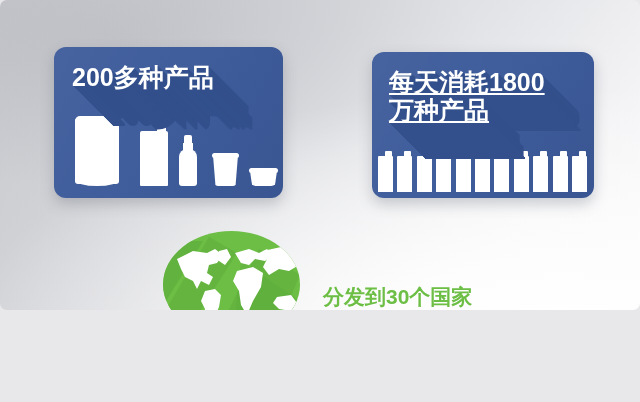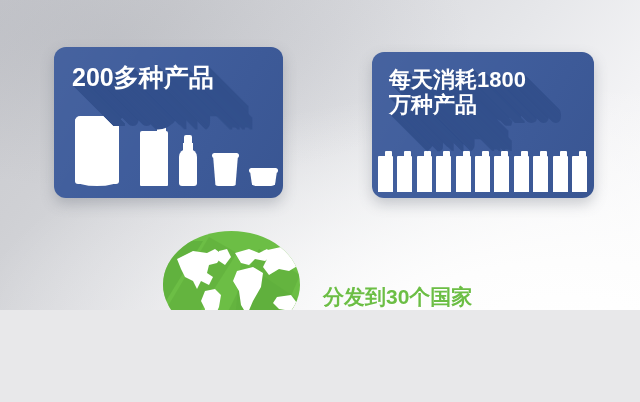--- a/index.html
+++ b/index.html
@@ -6,20 +6,21 @@
   body{
     width:640px;height:402px;overflow:hidden;
     font-family:"Liberation Sans","DejaVu Sans",sans-serif;
     background:#e8e8ea;
   }
   #stage{
     position:relative;width:640px;height:310px;overflow:hidden;
     background:
       radial-gradient(ellipse 150% 130% at 88% 108%, #ffffff 0%, #fdfdfd 18%, rgba(255,255,255,0) 62%),
       linear-gradient(128deg, #c9cacf 0%, #cfd0d4 20%, #d8d9dd 40%, #e6e7ea 62%, #f3f3f5 80%, #fbfbfc 100%);
+    border-radius: 7px;
   }
   
   #stage:before{
     content:"";position:absolute;inset:0;pointer-events:none;
     background:radial-gradient(ellipse 80% 70% at 18% 12%, rgba(120,124,134,0.16) 0%, rgba(120,124,134,0) 70%);
   }
 
   
   .panel{
     position:absolute;border-radius:12px;
@@ -50,31 +51,32 @@
       9px 9px 0 #33508c, 10px 10px 0 #33508c, 11px 11px 0 #33508c, 12px 12px 0 #33508c,
       13px 13px 0 #33508c, 14px 14px 0 #33508c, 15px 15px 0 #33508c, 16px 16px 0 #33508c,
       17px 17px 0 #33508c, 18px 18px 0 #33508c, 19px 19px 0 #33508c, 20px 20px 0 #33508c,
       21px 21px 0 #33508c, 22px 22px 0 #33508c, 23px 23px 0 #33508c, 24px 24px 0 #33508c,
       25px 25px 0 #33508c, 26px 26px 0 #33508c, 27px 27px 0 #33508c, 28px 28px 0 #33508c,
       29px 29px 0 #33508c, 30px 30px 0 #33508c, 31px 31px 0 #33508c, 32px 32px 0 #33508c,
       33px 33px 0 #33508c, 34px 34px 0 #33508c, 35px 35px 0 #33508c, 36px 36px 0 #33508c,
       37px 37px 0 #33508c, 38px 38px 0 #33508c, 39px 39px 0 #33508c, 40px 40px 0 #33508c;
   }
   #p2-title{
-    left:17px;top:16px;font-size:22px;width:190px;
+    left:17px;top:16px;font-size:25px;width:190px;
     text-shadow:
       1px 1px 0 #33508c, 2px 2px 0 #33508c, 3px 3px 0 #33508c, 4px 4px 0 #33508c,
       5px 5px 0 #33508c, 6px 6px 0 #33508c, 7px 7px 0 #33508c, 8px 8px 0 #33508c,
       9px 9px 0 #33508c, 10px 10px 0 #33508c, 11px 11px 0 #33508c, 12px 12px 0 #33508c,
       13px 13px 0 #33508c, 14px 14px 0 #33508c, 15px 15px 0 #33508c, 16px 16px 0 #33508c,
       17px 17px 0 #33508c, 18px 18px 0 #33508c, 19px 19px 0 #33508c, 20px 20px 0 #33508c,
       21px 21px 0 #33508c, 22px 22px 0 #33508c, 23px 23px 0 #33508c, 24px 24px 0 #33508c,
       25px 25px 0 #33508c, 26px 26px 0 #33508c, 27px 27px 0 #33508c, 28px 28px 0 #33508c,
       29px 29px 0 #33508c, 30px 30px 0 #33508c, 31px 31px 0 #33508c, 32px 32px 0 #33508c,
       33px 33px 0 #33508c, 34px 34px 0 #33508c, 35px 35px 0 #33508c, 36px 36px 0 #33508c;
+    text-decoration: underline;
   }
 
   
   .prod-row{position:absolute;left:0;top:0;width:100%;height:100%;z-index:2;}
   .prod{position:absolute;background:#ffffff;}
 
   
   .carton-strip{position:absolute;left:4px;top:98px;width:214px;height:42px;z-index:2;}
   .carton{
     position:absolute;top:6px;width:15px;height:36px;background:#ffffff;

